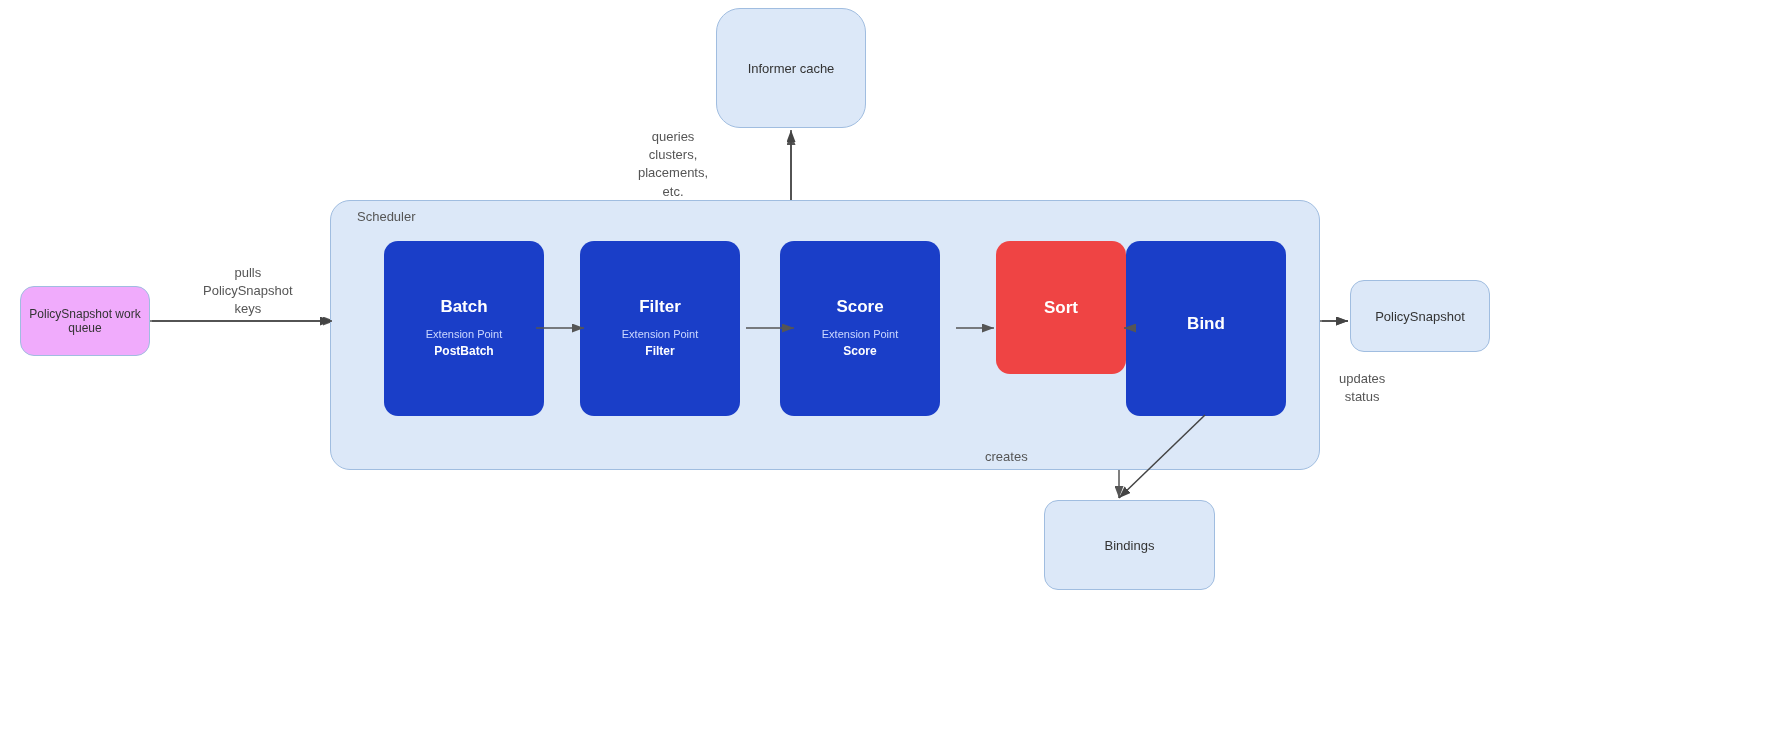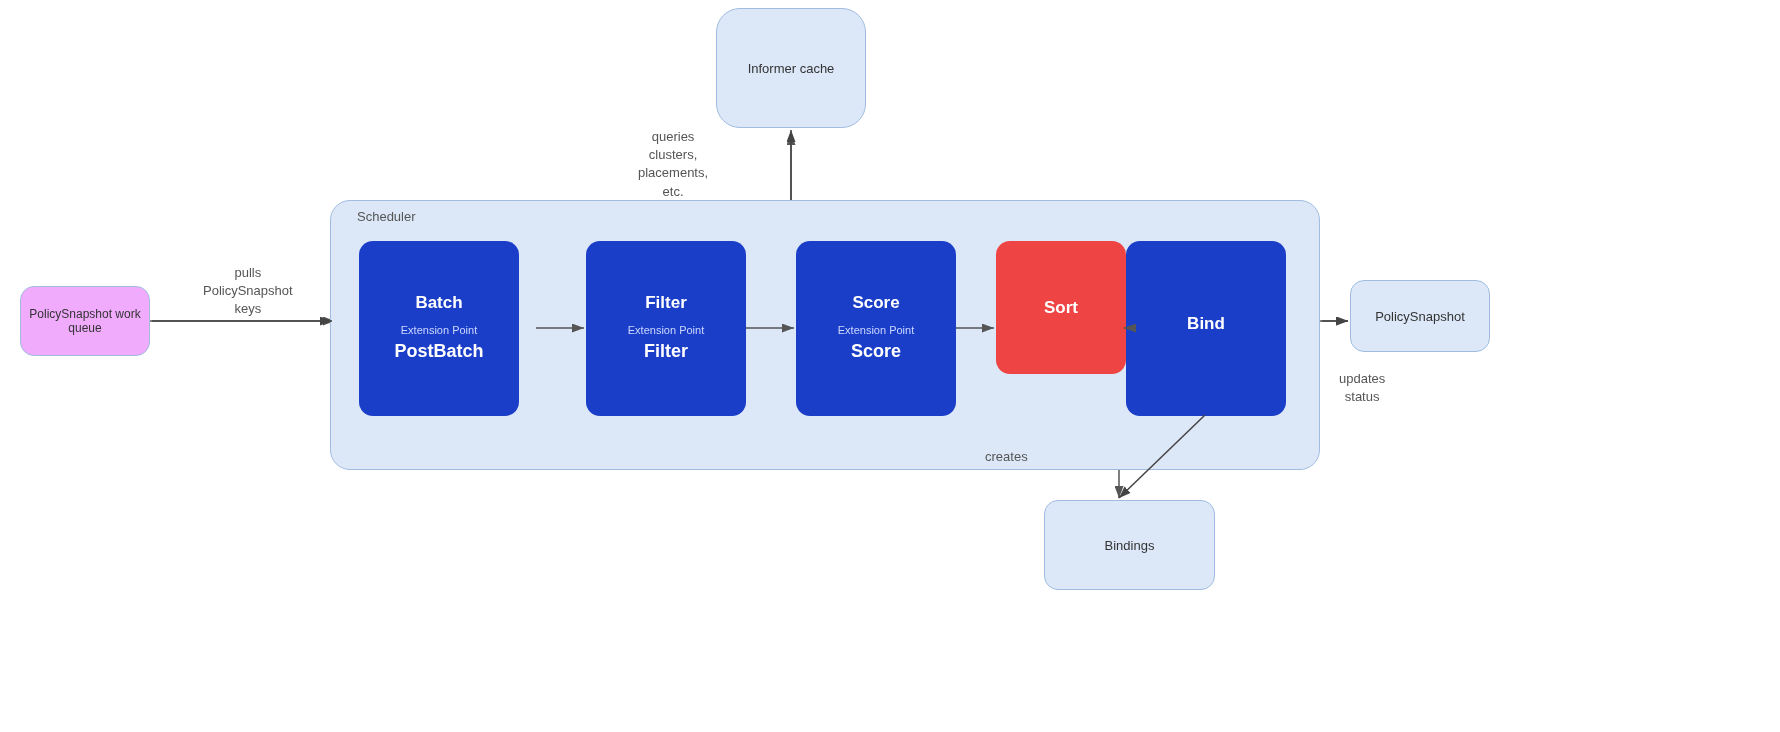--- a/index.html
+++ b/index.html
@@ -135,21 +135,21 @@
       margin-bottom: 10px;
     }
 
     .process-box .box-sub {
       font-size: 11px;
       line-height: 1.4;
       color: #ccd8ff;
     }
 
     .process-box .box-sub-bold {
-      font-size: 18px;
+      font-size: 12px;
       font-weight: bold;
       color: #fff;
     }
 
     
     .sort-box {
       position: absolute;
       top: 40px;
       width: 130px;
       height: 133px;
@@ -231,31 +231,31 @@
     <span>PolicySnapshot work queue</span>
   </div>
 
   <div class="label-text" style="left: 160px; top: 264px; margin-left: 43px;">
     pulls<br>PolicySnapshot<br>keys
   </div>
 
   <div class="scheduler-container">
     <span class="scheduler-label">Scheduler</span>
 
-    <div class="process-box" style="left: 28px;">
+    <div class="process-box" style="left: 53px;">
       <div class="box-title">Batch</div>
       <div class="box-sub">Extension Point<br><span class="box-sub-bold">PostBatch</span></div>
     </div>
 
-    <div class="process-box" style="left: 255px; border-radius: 14px;">
+    <div class="process-box" style="left: 249px; border-radius: 14px;">
       <div class="box-title">Filter</div>
       <div class="box-sub">Extension Point<br><span class="box-sub-bold">Filter</span></div>
     </div>
 
-    <div class="process-box" style="left: 465px;">
+    <div class="process-box" style="left: 449px;">
       <div class="box-title">Score</div>
       <div class="box-sub">Extension Point<br><span class="box-sub-bold">Score</span></div>
     </div>
 
     <div class="sort-box" style="left: 665px;">
       <div class="box-title">Sort</div>
     </div>
 
     <div class="process-box" style="left: 795px;">
       <div class="box-title">Bind</div>

